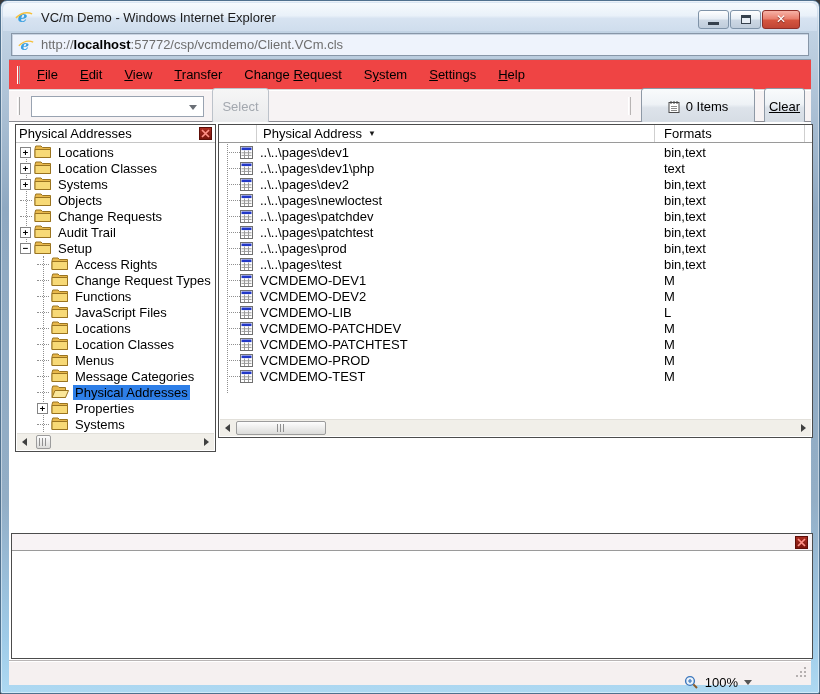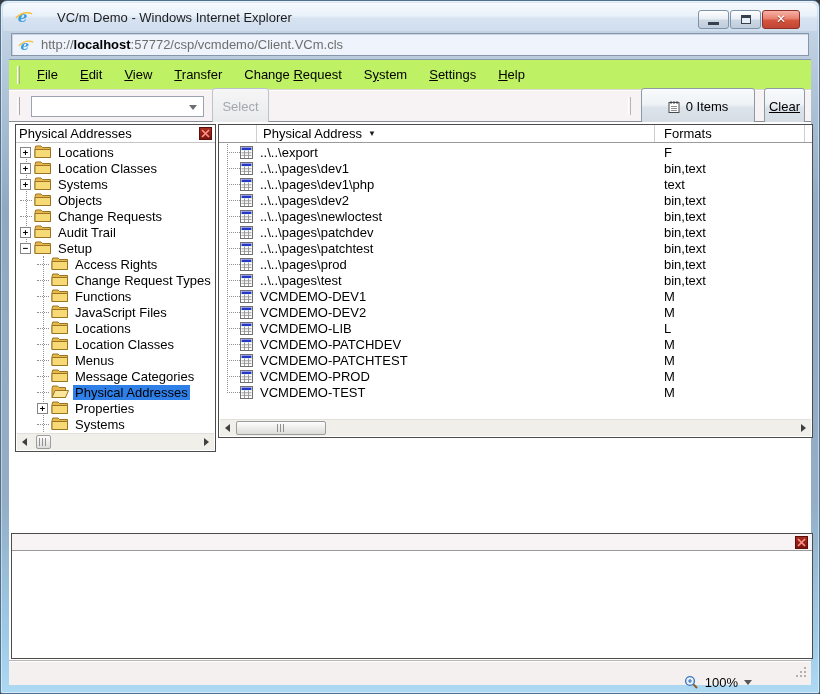--- a/index.html
+++ b/index.html
@@ -7,41 +7,41 @@
        font-family:"Liberation Sans","DejaVu Sans",sans-serif;-webkit-font-smoothing:antialiased;}
   *{box-sizing:border-box;}
 
   
   .frame{position:absolute;inset:0;border:1px solid #50718e;border-radius:7px 7px 2px 2px;
          background:linear-gradient(180deg,#dce8f4 0%,#c2d3e4 4%,#8fa9c2 30%,#93aec6 72%,#9fcbe8 92%,#aed9f2 100%);
          box-shadow:inset 0 0 0 1px rgba(255,255,255,.45);}
   .titlebar{position:absolute;top:2px;left:2px;right:2px;height:28px;border-radius:6px 6px 0 0;
             background:linear-gradient(180deg,#f6fafd 0%,#e9f1f9 45%,#d7e3f1 55%,#cfdded 100%);
             display:flex;align-items:center;padding-left:12px;}
-  .title{font-size:13px;color:#1c1c1c;margin-left:24px;}
+  .title{font-size:13px;color:#1c1c1c;margin-left:8px;}
   .winbtns{position:absolute;right:17px;top:7px;display:flex;}
   .wbtn{width:31px;height:19px;border:1px solid #7f93a8;border-radius:3px;margin-left:1px;
         background:linear-gradient(180deg,#ffffff 0%,#e8eef5 45%,#cdd8e4 55%,#bfccdb 100%);
         display:flex;align-items:center;justify-content:center;position:relative;cursor:pointer;}
   .wbtn.close{width:38px;border-color:#8e2f28;
         background:linear-gradient(180deg,#f7b3a7 0%,#e9806f 45%,#d4553f 55%,#c04534 100%);}
   .glyph-min{display:block;width:11px;height:3px;background:#36414d;margin-top:8px;}
   .glyph-max{display:block;width:10px;height:9px;border:1px solid #36414d;border-top-width:3px;background:#e8eef5;}
   .glyph-close{color:#fff;font-size:12px;font-weight:bold;line-height:17px;text-shadow:0 1px 1px #7a241d;}
 
   
   .addrbar{position:absolute;top:31px;left:9px;right:9px;height:26px;}
   .addrfield{position:absolute;inset:1px 1px 2px 1px;background:#eef3fc;border:1px solid #8796a8;
              box-shadow:inset 1px 1px 0 #c9d4e2;display:flex;align-items:center;padding-left:6px;cursor:text;}
   .url{font-size:13px;color:#6e6e6e;margin-left:7px;white-space:nowrap;}
   .url b{color:#000;}
 
   
   .client{position:absolute;top:58px;left:8px;right:8px;bottom:8px;background:#ffffff;border-top:1px solid #8a98a8;}
-  .menubar{position:absolute;top:0;left:0;right:0;height:30px;background:#bef264;border-bottom:1px solid #d9d5d5;
+  .menubar{position:absolute;top:0;left:0;right:0;height:30px;background:#ef4444;border-bottom:1px solid #d9d5d5;
            display:flex;align-items:center;padding-left:8px;}
   .grip{width:3px;height:18px;border-left:1px solid #ffffff;border-right:1px solid #a8a8a8;margin-right:6px;cursor:move;}
   .menu-item{display:inline-block;padding:0 11px;font-size:13px;color:#000;line-height:29px;cursor:default;}
   .menu-item u{text-decoration:underline;}
   .toolbar{position:absolute;top:31px;left:0;right:0;height:31px;background:#f7f3f4;border-bottom:1px solid #8b8b92;
            display:flex;align-items:center;padding-left:8px;}
   .combo{width:173px;height:21px;background:#fff;border:1px solid #99a3b1;position:relative;margin-left:5px;}
   .combo input{position:absolute;inset:0;border:none;outline:none;background:transparent;font:13px "Liberation Sans",sans-serif;padding:0 4px;}
   .combo-arrow{position:absolute;right:6px;top:8px;width:0;height:0;border:4px solid transparent;border-top:5px solid #6a6f76;}
   .btn{height:36px;border:1px solid #8e99a6;border-radius:3px;font:13px "Liberation Sans",sans-serif;color:#000;
@@ -420,32 +420,20 @@
             <span>Physical Address</span>
             <span class="sort-arrow">▼</span>
           </div>
           <div class="hcell hc2">
             <span>Formats</span>
           </div>
           <div class="hcell hc3"></div>
         </div>
         <div class="rows" id="rows">
           <div class="lrail"></div>
-        <div class="list-row">
-              <span class="lstub"></span>
-              <span class="sicon">
-                <svg width="13" height="13" viewBox="0 0 13 13">
-                  <rect x="0.5" y="0.5" width="12" height="12" fill="#ffffff" stroke="#707070"></rect>
-                  <rect x="1.5" y="1.5" width="10" height="2.6" fill="#2238c8"></rect>
-                  <path d="M4.5 4.5 V12 M8.5 4.5 V12 M1.5 6.8 H11.5 M1.5 9.4 H11.5" stroke="#9a9a9a" stroke-width="1"></path>
-                </svg>
-              </span>
-              <span class="lname">..\..\export</span>
-              <span class="lformats">F</span>
-            </div>
             <div class="list-row">
               <span class="lstub"></span>
               <span class="sicon">
                 <svg width="13" height="13" viewBox="0 0 13 13">
                   <rect x="0.5" y="0.5" width="12" height="12" fill="#ffffff" stroke="#707070"></rect>
                   <rect x="1.5" y="1.5" width="10" height="2.6" fill="#2238c8"></rect>
                   <path d="M4.5 4.5 V12 M8.5 4.5 V12 M1.5 6.8 H11.5 M1.5 9.4 H11.5" stroke="#9a9a9a" stroke-width="1"></path>
                 </svg>
               </span>
               <span class="lname">..\..\pages\dev1</span>

